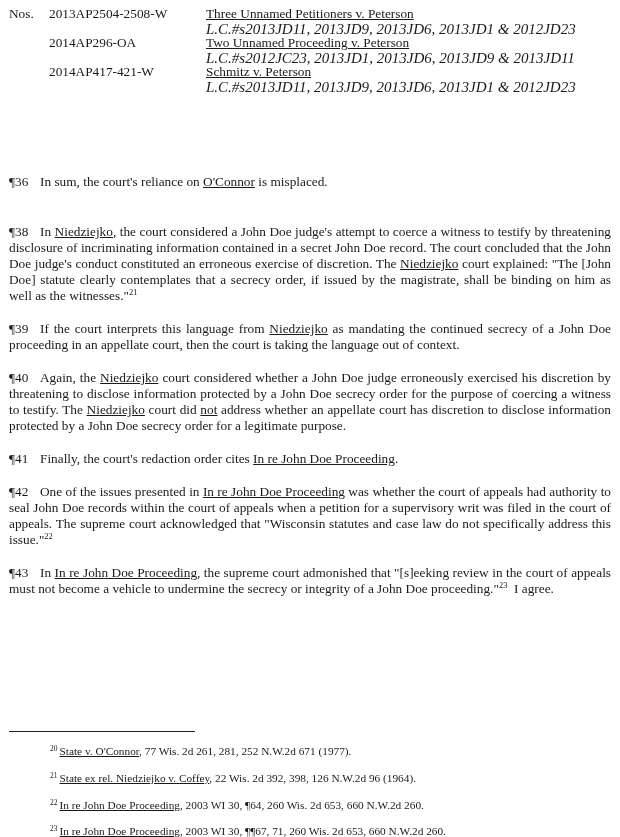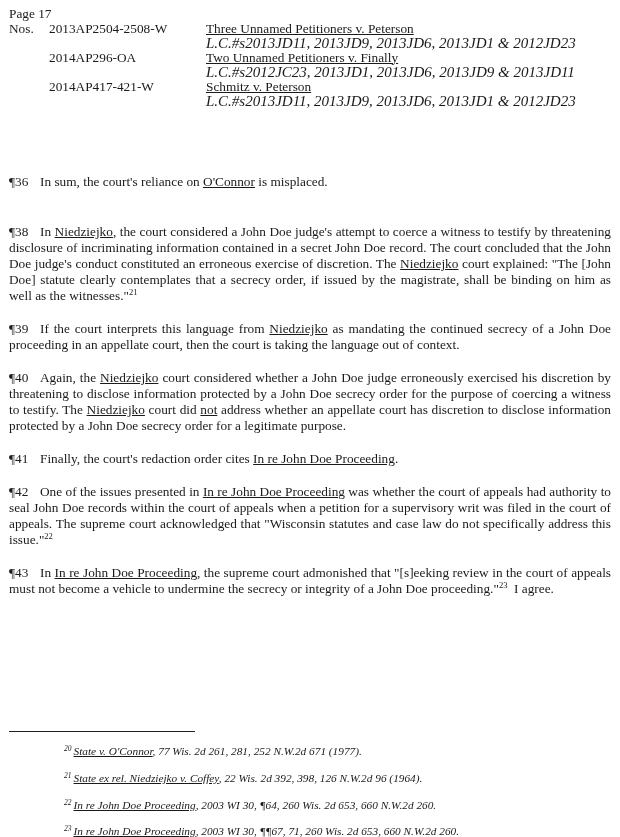--- a/index.html
+++ b/index.html
@@ -15,42 +15,41 @@
     .caserow { display: flex; white-space: nowrap; }
     .caserow .lab { width: 40px; }
     .caserow .num { width: 141px; }
     .caserow .cap { flex: 1; margin-left: 16px; }
     .caserow.sub .cap { font-size: 15px; font-style: italic; }
     .body { position: absolute; left: 9px; top: 157px; width: 602px; }
     .p { text-align: justify; margin: 0; }
     .p .pn { display: inline-block; width: 31px; }
     .gap { height: 17px; }
     .rule { position: absolute; left: 9px; top: 731px; width: 186px; height: 0; border-top: 1px solid #222; }
-    .fn { position: absolute; left: 64px; font-size: 11.3px; line-height: 13px; white-space: nowrap; font-style: italic; }
+    .fn { position: absolute; left: 50px; font-size: 11.3px; line-height: 13px; white-space: nowrap; }
     .fn sup { font-size: 7.5px; vertical-align: 4px; margin-right: 2px; }
   </style>
 </head>
 <body>
 
 <div class="hdr">
-  <div class="line">Page 17</div>
   <div class="caserow">
     <span class="lab">Nos.</span>
     <span class="num">2013AP2504-2508-W</span>
     <span class="cap u">Three Unnamed Petitioners v. Peterson</span>
   </div>
   <div class="caserow sub">
     <span class="lab"></span>
       <span class="num"></span>
     <span class="cap">L.C.#s2013JD11, 2013JD9, 2013JD6, 2013JD1 &amp; 2012JD23</span>
   </div>
   <div class="caserow">
     <span class="lab"></span>
     <span class="num">2014AP296-OA</span>
-    <span class="cap u">Two Unnamed Petitioners v. Finally</span>
+    <span class="cap u">Two Unnamed Proceeding v. Peterson</span>
   </div>
   <div class="caserow sub">
     <span class="lab"></span>
       <span class="num"></span>
     <span class="cap">L.C.#s2012JC23, 2013JD1, 2013JD6, 2013JD9 &amp; 2013JD11</span>
   </div>
   <div class="caserow">
     <span class="lab"></span>
     <span class="num">2014AP417-421-W</span>
     <span class="cap u">Schmitz v. Peterson</span>

